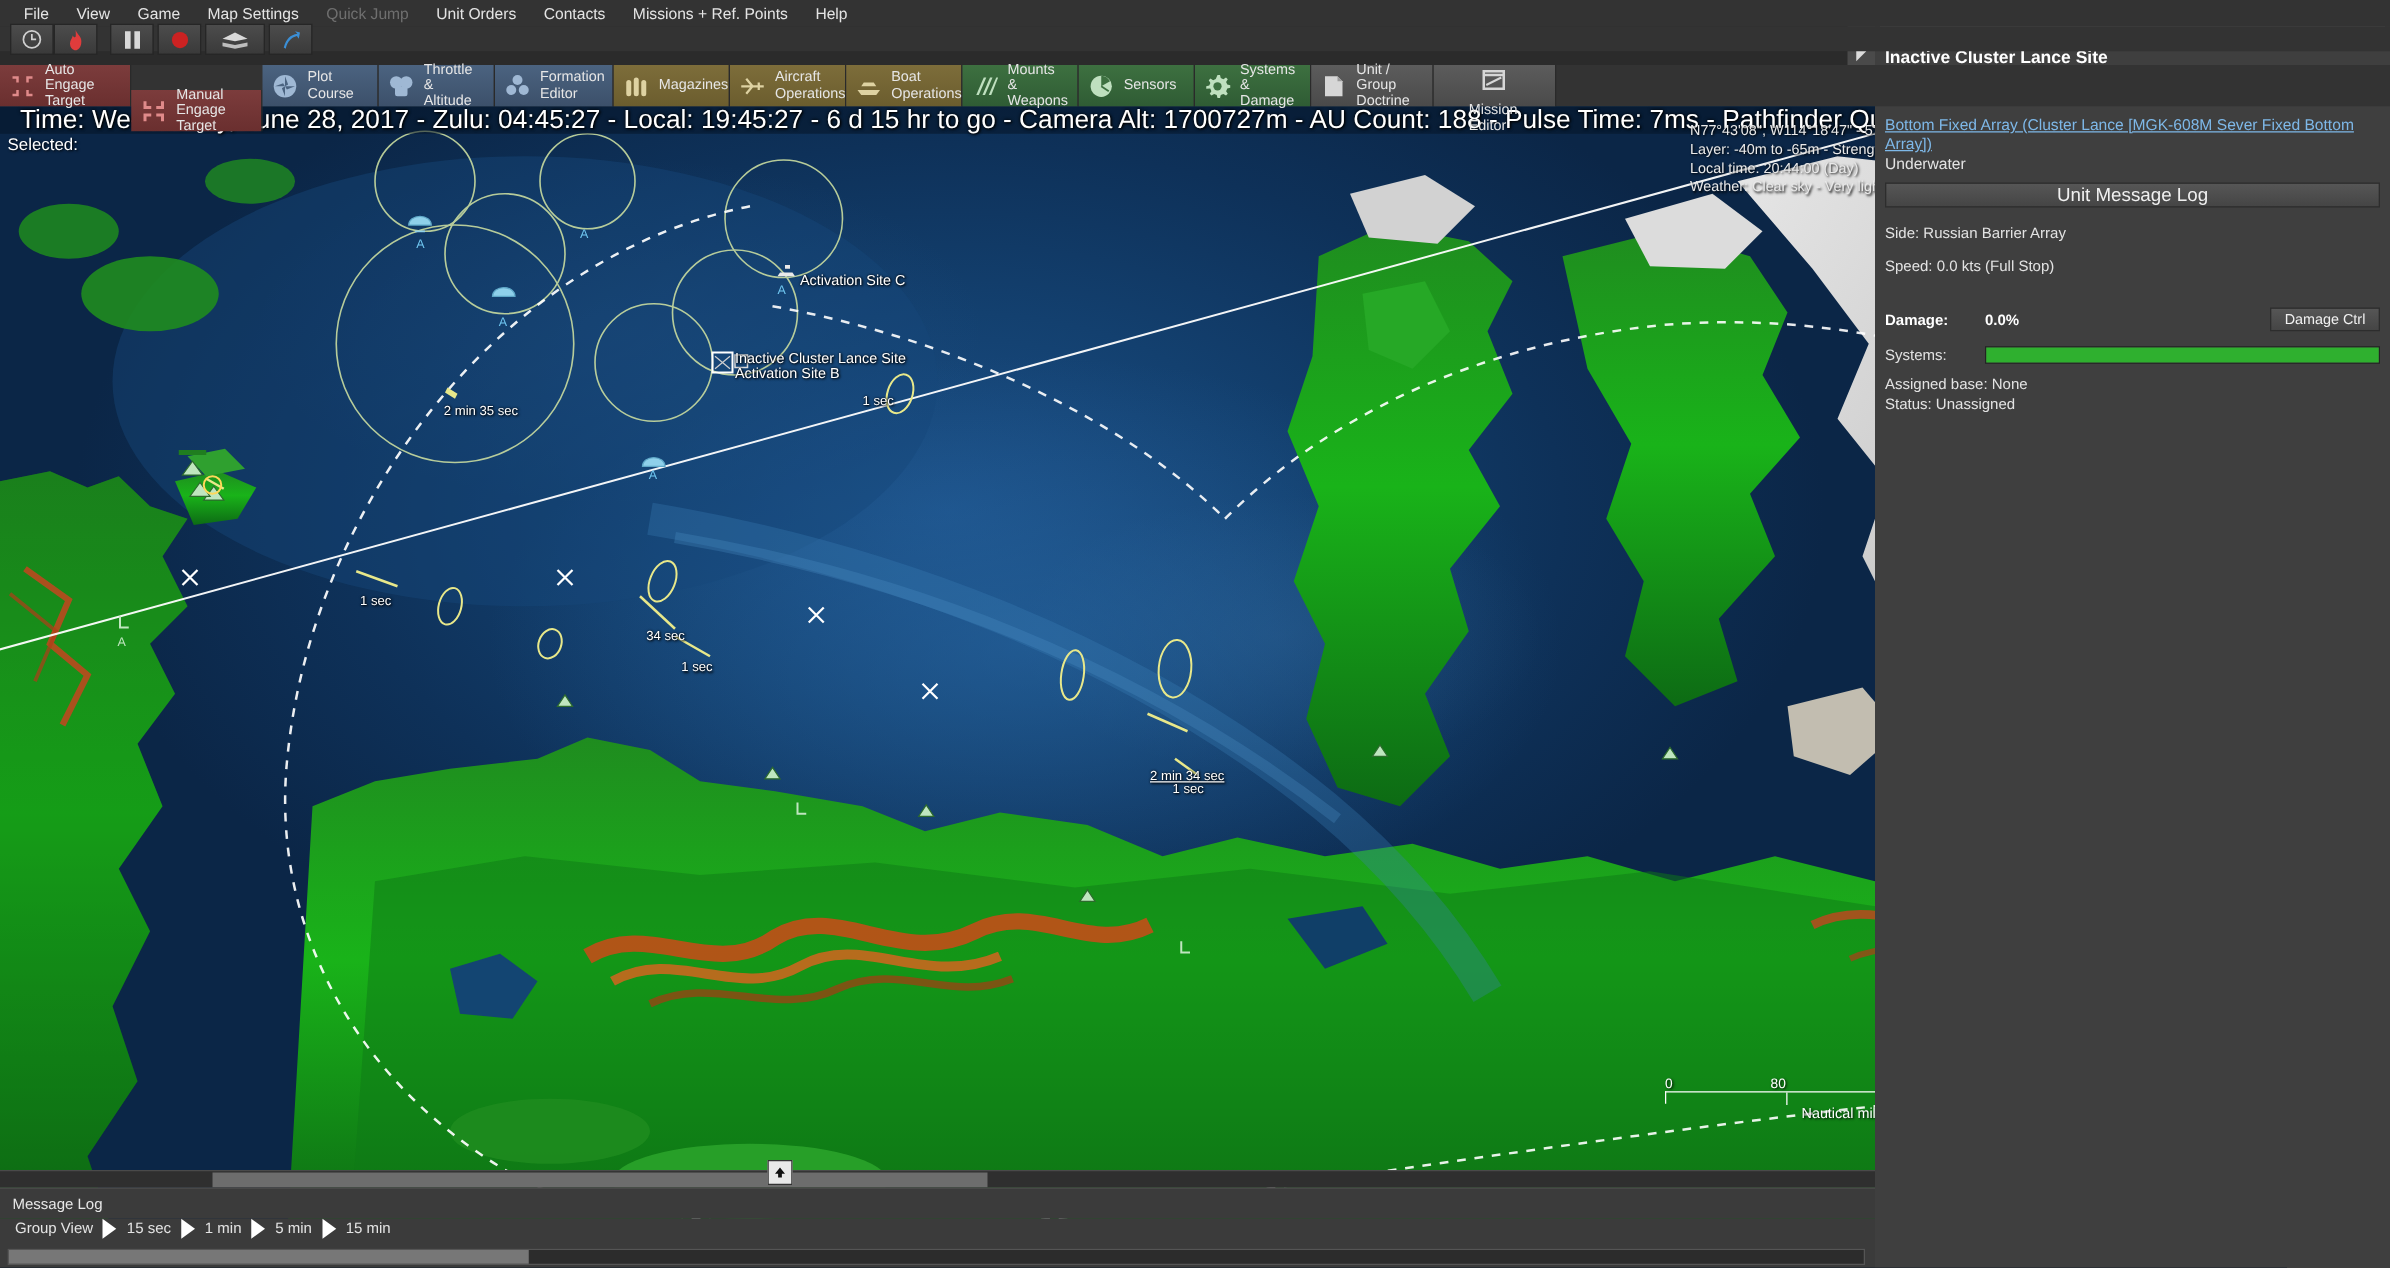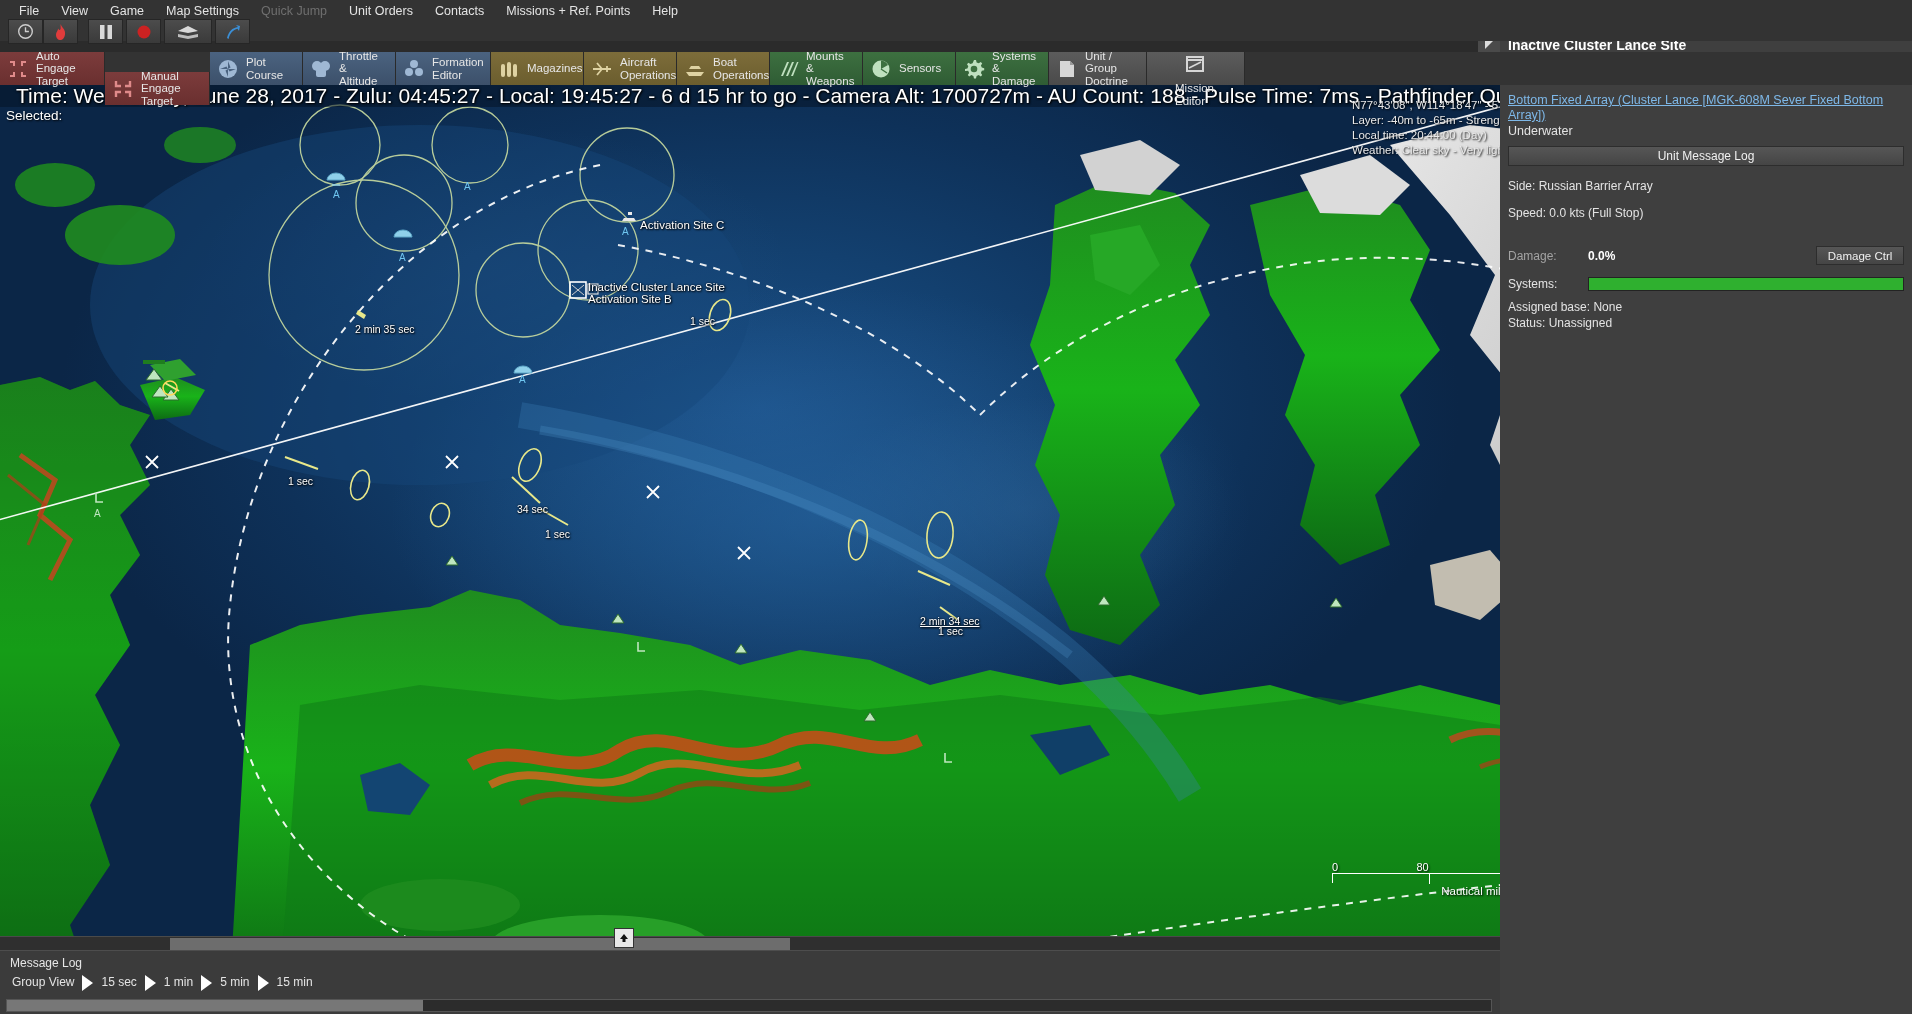--- a/index.html
+++ b/index.html
@@ -150,26 +150,26 @@
   .rp-collapse { color:#fff; font-size:12px; cursor:pointer; }
   .rp-body { padding: 8px 8px 0 8px; }
   .rp-unitname { color:#fff; font-size:14px; font-weight:bold; margin-top:4px; }
   .rp-class { color:#fff; font-size:12.5px; font-weight:bold; text-align:right; margin-top:14px; padding-right:2px;}
   .rp-link { color:#7eb8e8; font-size:12.5px; text-decoration:underline; margin-top:12px; display:block; line-height:15px; cursor:pointer;}
   .rp-sub { color:#e3e3e3; font-size:12.5px; margin-top:1px; }
   .rp-btn {
     margin-top: 8px; width:100%; height:20px;
     background: linear-gradient(#565656, #454545);
     border: 1px solid #2d2d2d;
-    color:#f0f0f0; font-size:12px;
+    color:#f0f0f0; font-size:15px;
     display:flex; align-items:center; justify-content:center; cursor:pointer;
   }
   .rp-row { color:#e3e3e3; font-size:12px; margin-top:13px; }
   .rp-damage-row { display:flex; align-items:center; margin-top:26px; }
-  .rp-damage-lbl { color:#a3a3a3; font-size:12px; width:80px; }
+  .rp-damage-lbl { color:#ffffff; font-size:12px; width:80px;font-weight:bold; }
   .rp-damage-val { color:#ffffff; font-size:12px; font-weight:bold; flex:1; }
   .rp-damage-btn {
     width: 88px; height:19px;
     background: linear-gradient(#565656, #454545);
     border:1px solid #2d2d2d; color:#f0f0f0; font-size:11.5px;
     display:flex; align-items:center; justify-content:center; cursor:pointer;
   }
   .rp-sys-row { display:flex; align-items:center; margin-top:12px; }
   .rp-sys-lbl { color:#e3e3e3; font-size:12px; width:80px;}
   .rp-sysbar { flex:1; height:14px; background:#2a2a2a; border:1px solid #232323; }

